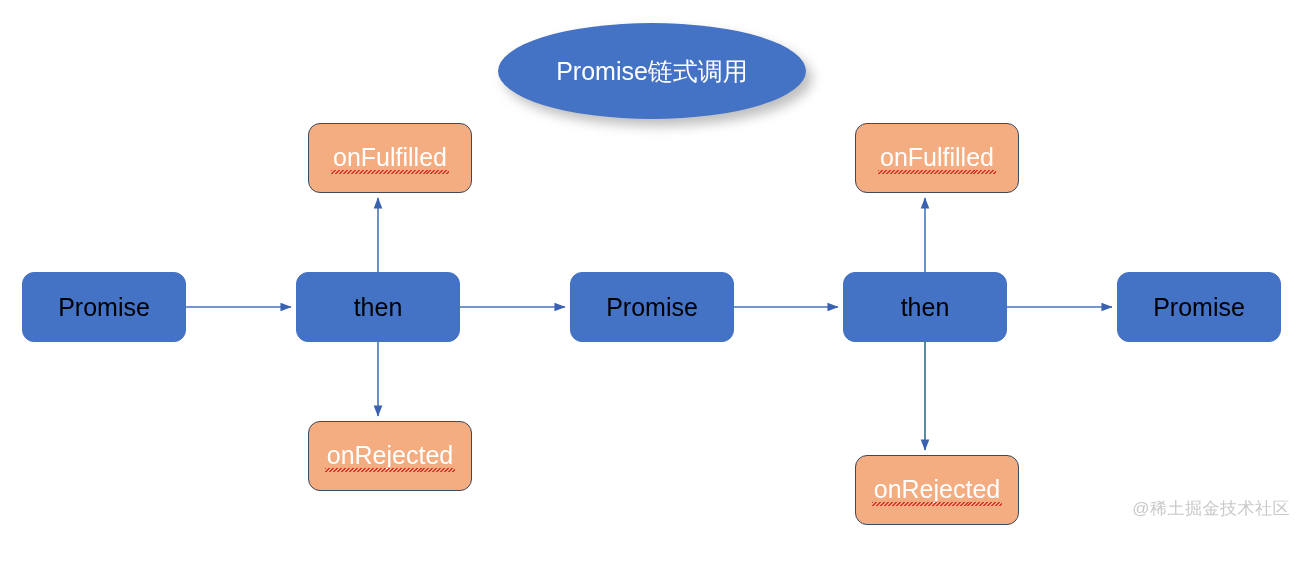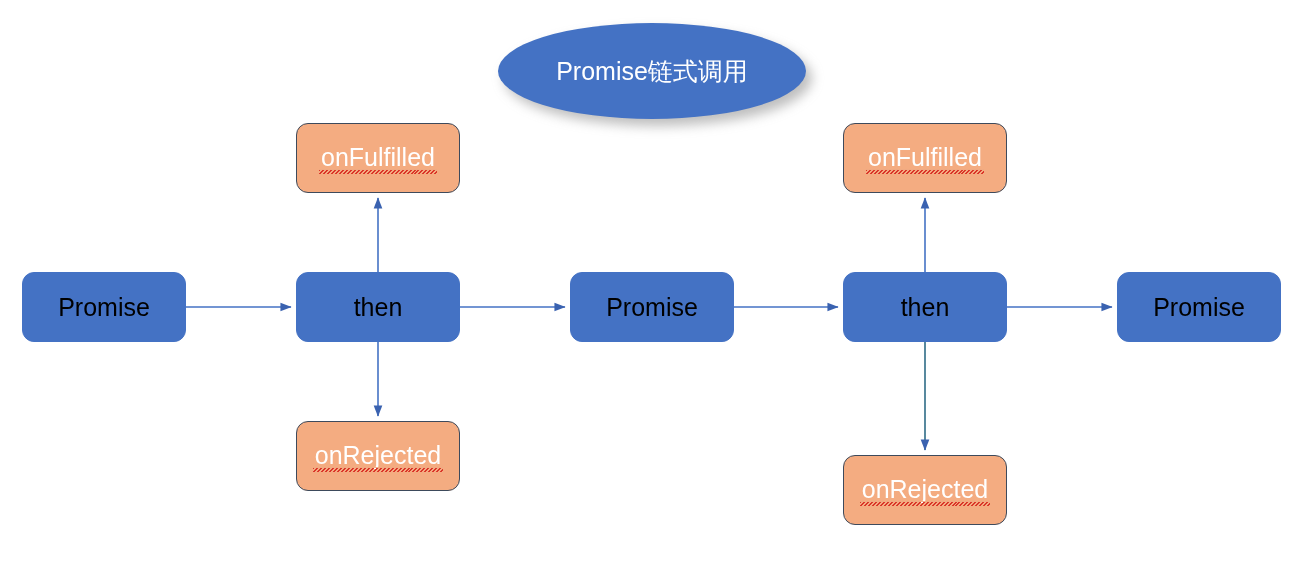--- a/index.html
+++ b/index.html
@@ -39,20 +39,21 @@
     background: #4472C4;
     border: 1px solid #4472C4;
     color: #000000;
     font-size: 25px;
   }
   .node-orange {
     background: #F4AC81;
     border: 1px solid #3d4a5c;
     color: #ffffff;
     font-size: 25px;
+    margin-left: 12px;
   }
   .node-orange .label {
     position: relative;
     display: inline-block;
     padding-bottom: 1px;
   }
   
   .node-orange .label::after {
     content: "";
     position: absolute;
@@ -181,14 +182,15 @@
   </div>
 
   <div class="node node-orange" style="left:843px;top:455px;width:164px;height:70px;">
     <span class="label">onRejected</span>
   </div>
 
   <div class="node node-blue" style="left:1117px;top:272px;width:164px;height:70px;">
     <span class="label">Promise</span>
   </div>
 
+  <div class="watermark">@稀土掘金技术社区</div>
 
 </div>
 
 </body></html>

